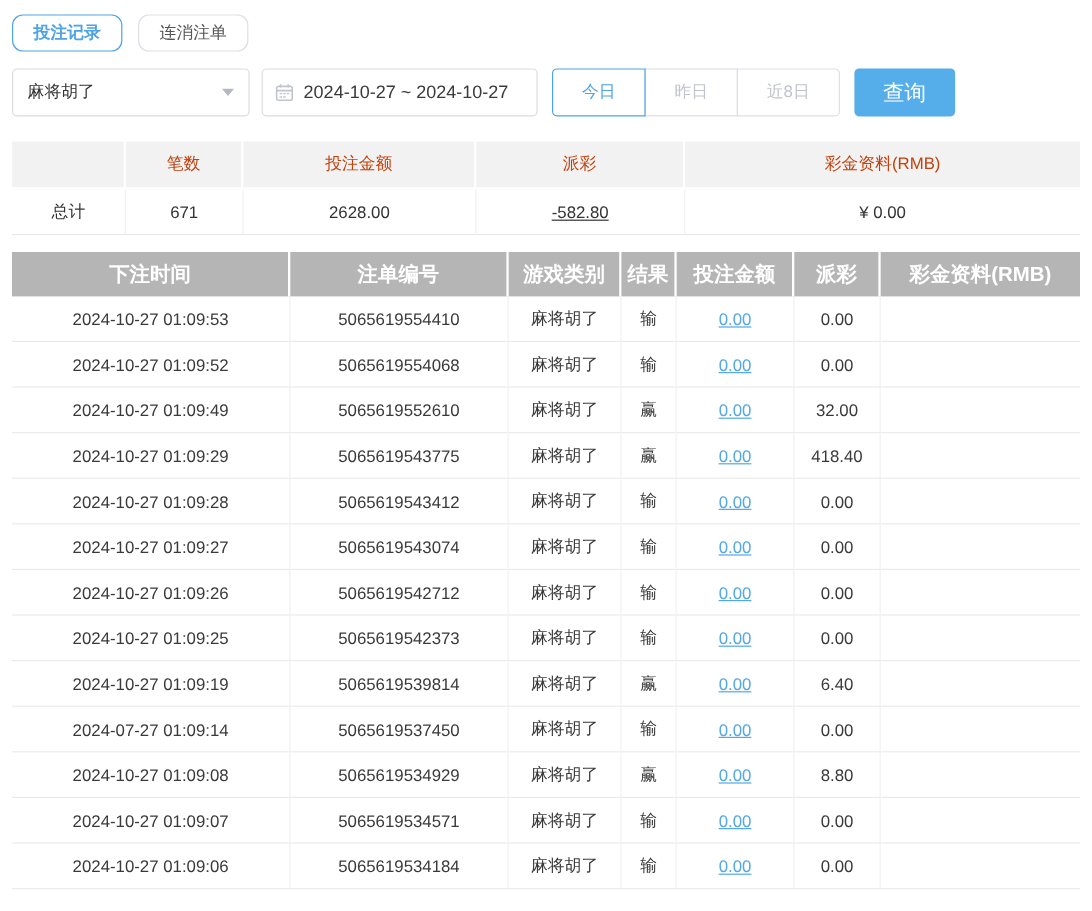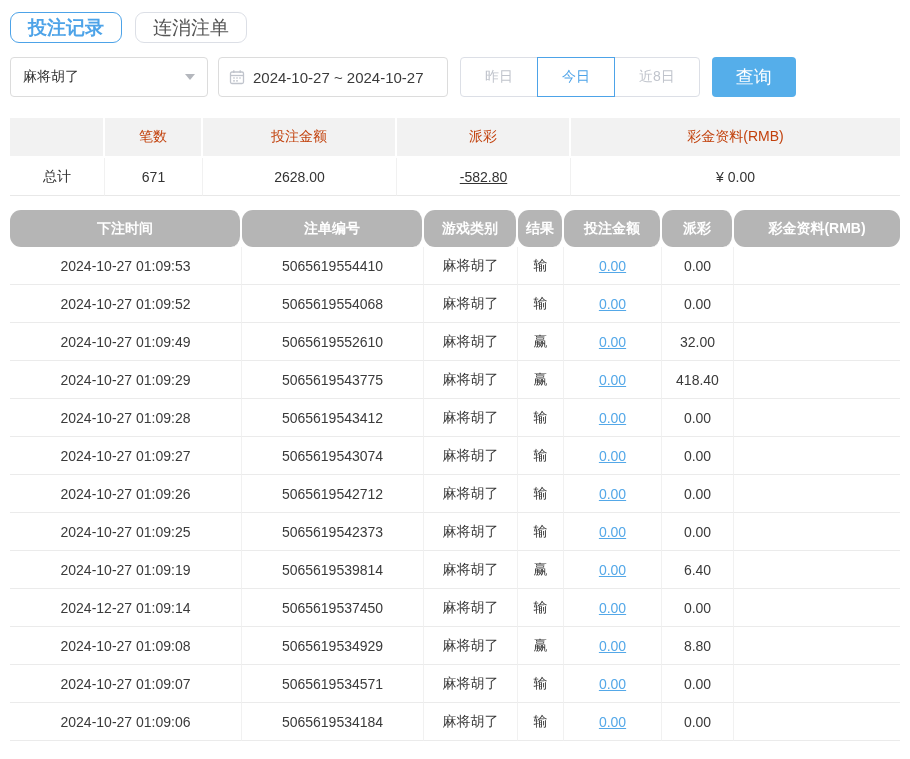--- a/index.html
+++ b/index.html
@@ -3,21 +3,21 @@
 <meta charset="utf-8">
 <style>
   * { margin: 0; padding: 0; box-sizing: border-box; }
   html, body { width: 910px; height: 759px; overflow: hidden; background: #fff; }
   body { font-family: "Liberation Sans", "DejaVu Sans", sans-serif; color: #333; }
   .page { padding: 12px 10px 0 10px; width: 910px; }
 
   
   .tabs { display: flex; align-items: center; }
   .tab { display: inline-flex; align-items: center; justify-content: center;
-         height: 31px; padding: 10px 17px; font-size: 19px; border-radius: 9px;
+         height: 31px; padding: 10px 17px; font-size: 14px; border-radius: 9px;
          background: #fff; border: 1px solid #dcdfe6; color: #555; cursor: pointer; }
   .tab + .tab { margin-left: 13px; }
   .tab.active { color: #4da3e8; border-color: #4da3e8; font-weight: bold; }
 
   
   .filter-row { display: flex; align-items: center; margin-top: 14px; height: 40px; }
   .select-box { width: 198px; height: 40px; border: 1px solid #dcdcdc; border-radius: 4px;
                 display: flex; align-items: center; justify-content: space-between;
                 padding: 0 12px; font-size: 14px; color: #333; cursor: pointer; background: #fff; }
   .caret-down { width: 0; height: 0; border-left: 5px solid transparent;
@@ -43,22 +43,22 @@
   .summary-table { margin-top: 21px; }
   .summary-table th { background: #f2f2f2; height: 40px; font-size: 14px; font-weight: normal;
                       color: #c2410c; border-right: 2px solid #fff; border-bottom: 2px solid #fff; }
   .summary-table th:last-child { border-right: none; }
   .summary-table td { height: 38px; font-size: 14px; color: #333;
                       border-bottom: 1px solid #e8e8e8; border-right: 1px solid #f1f1f1; }
   .summary-table td:last-child { border-right: none; }
   .neg { color: #f0616f; text-decoration: underline; }
 
   .main-table { margin-top: 14px; }
-  .main-table th { background: #b5b5b5; height: 37px; font-size: 14px; font-weight: bold;
-                   color: #fff; border-right: 2px solid #fff; border-radius: 11px; }
+  .main-table th { background: #b5b5b5; height: 37px; font-size: 17px; font-weight: bold;
+                   color: #fff; border-right: 2px solid #fff; }
   .main-table th:last-child { border-right: none; }
   .main-table td { height: 38px; font-size: 14px; color: #3a3a3a;
                    border-bottom: 1px solid #ebebeb; border-right: 1px solid #f1f1f1; }
   .main-table td:last-child { border-right: none; }
   .bet-link { color: #54a8e8; text-decoration: underline; cursor: pointer; }
 </style>
 </head>
 <body>
 
 <div class="page">
@@ -83,22 +83,22 @@
         <line x1="4" y1="9" x2="6" y2="9" stroke="#c0c4cc" stroke-width="1.2"></line>
         <line x1="7" y1="9" x2="9" y2="9" stroke="#c0c4cc" stroke-width="1.2"></line>
         <line x1="10" y1="9" x2="12" y2="9" stroke="#c0c4cc" stroke-width="1.2"></line>
         <line x1="4" y1="11.8" x2="6" y2="11.8" stroke="#c0c4cc" stroke-width="1.2"></line>
         <line x1="7" y1="11.8" x2="9" y2="11.8" stroke="#c0c4cc" stroke-width="1.2"></line>
       </svg>
       <span>2024-10-27 ~ 2024-10-27</span>
     </div>
 
     <div class="btn-group">
+      <button class="qbtn active">今日</button>
       <button class="qbtn">昨日</button>
-      <button class="qbtn active">今日</button>
       <button class="qbtn">近8日</button>
     </div>
 
     <button class="search-btn">查询</button>
   </div>
 
   <table class="summary-table">
     <colgroup>
       <col style="width:95px">
         <col style="width:98px">
@@ -251,21 +251,21 @@
     <td>麻将胡了</td>
     <td>赢</td>
     <td>
       <a class="bet-link">0.00</a>
     </td>
     <td>6.40</td>
     <td></td>
   </tr>
 
   <tr>
-    <td>2024-12-27 01:09:14</td>
+    <td>2024-07-27 01:09:14</td>
     <td>5065619537450</td>
     <td>麻将胡了</td>
     <td>输</td>
     <td>
       <a class="bet-link">0.00</a>
     </td>
     <td>0.00</td>
     <td></td>
   </tr>
 

